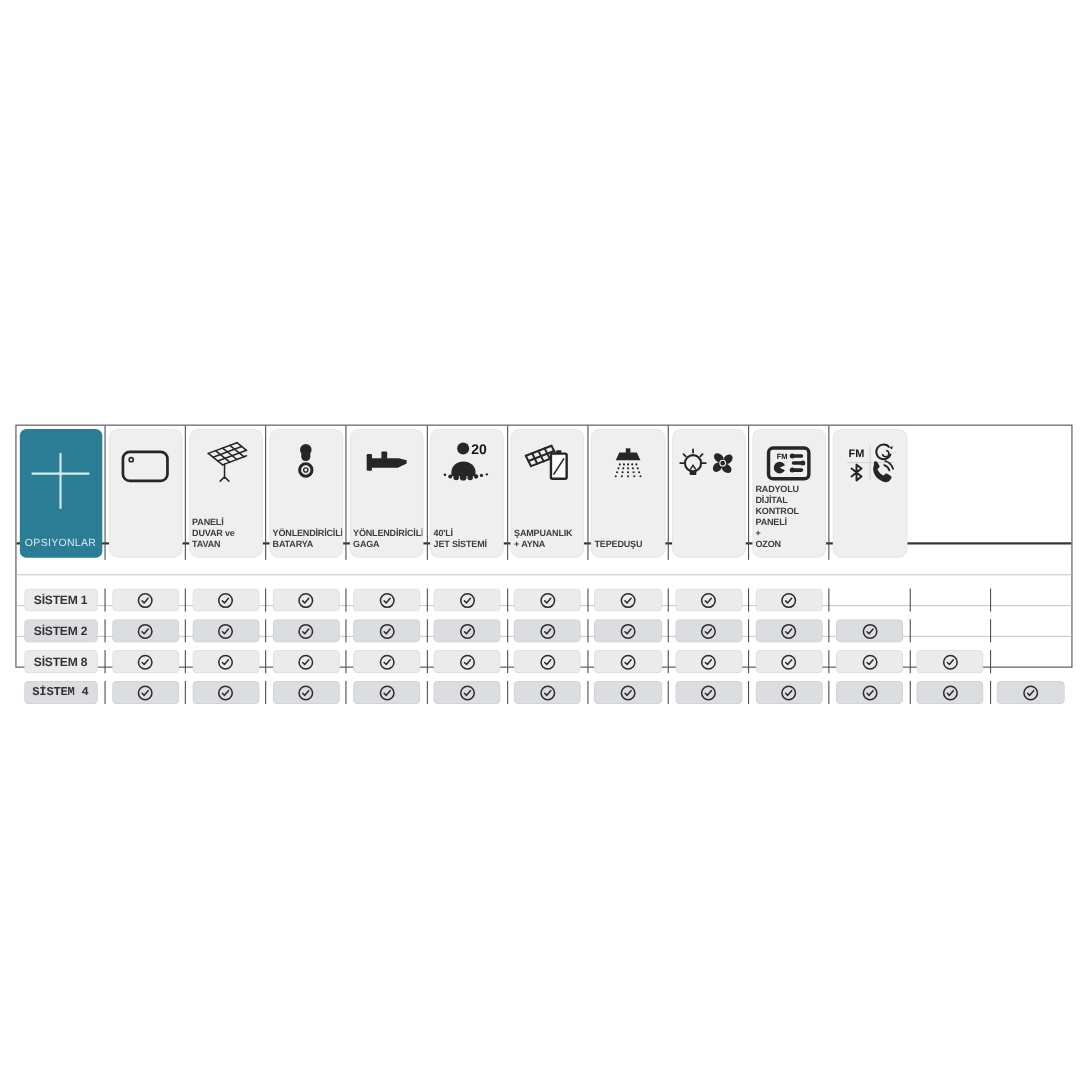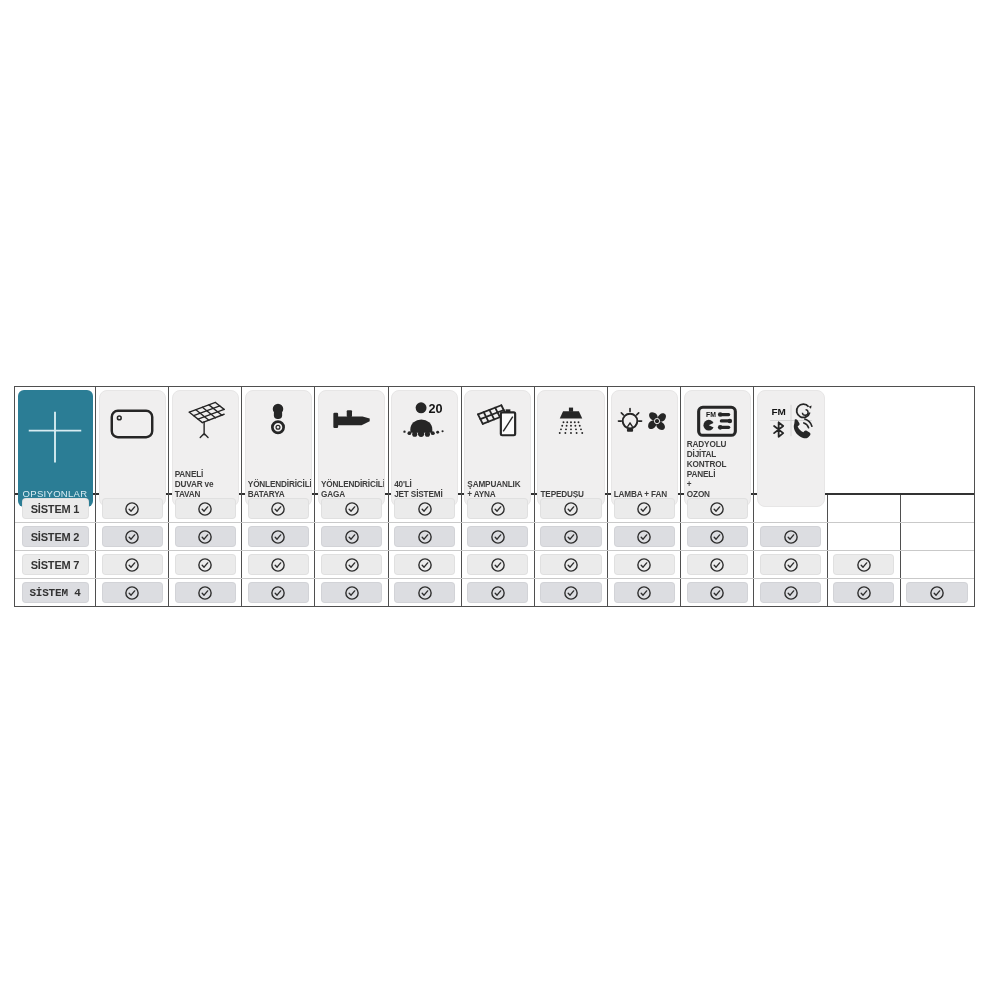--- a/index.html
+++ b/index.html
@@ -36,21 +36,21 @@
     display:flex;flex-direction:column;align-items:center;overflow:hidden;
   }
   .corner-icon{flex:1;display:flex;align-items:center;justify-content:center;width:100%;}
   .corner-label{
     font-size:9.5px;color:#d9ecf3;letter-spacing:.3px;font-weight:400;
     padding-bottom:8px;text-align:center;
   }
   
   .trow{height:27px;border-bottom:1px solid var(--grid-line-light,#c9c9c9);}
   .trow:last-child{border-bottom:none;font-family:Liberation Mono, monospace;}
-  .dcell{display:flex;align-items:center;justify-content:center;}
+  .dcell{display:flex;justify-content:center;margin-top:40px;}
   .pill{
     height:21px;border-radius:4px;display:flex;align-items:center;justify-content:center;
     border:1px solid rgba(0,0,0,0.045);box-sizing:border-box;
   }
   .check-pill{width:calc(100% - 11px);}
   .label-pill{width:calc(100% - 13px);}
   .trow.odd  .pill{background:var(--row-pill-odd,#ebebeb);}
   .trow.even .pill{background:var(--row-pill-even,#dcdde1);}
   .label-pill span{
     font-size:11px;font-weight:700;color:#333;letter-spacing:-0.2px;
@@ -210,21 +210,20 @@
               <path d="M13.5 1.5 V4.5 M4.5 6 L6.6 8 M22.5 6 L20.4 8 M1.5 14.5 H4.5 M25.5 14.5 H22.5" stroke="#262626" stroke-width="1.7" stroke-linecap="round" fill="none"></path>
               <g transform="translate(41.5 14.5)">
                 <path d="M0 -2.2 C2.5 -11 12 -9.5 8.5 -2.2 C6.5 1.8 1.5 1.5 0 -2.2 Z" fill="#262626"></path>
                 <path d="M0 -2.2 C2.5 -11 12 -9.5 8.5 -2.2 C6.5 1.8 1.5 1.5 0 -2.2 Z" transform="rotate(90)" fill="#262626"></path>
                 <path d="M0 -2.2 C2.5 -11 12 -9.5 8.5 -2.2 C6.5 1.8 1.5 1.5 0 -2.2 Z" transform="rotate(180)" fill="#262626"></path>
                 <path d="M0 -2.2 C2.5 -11 12 -9.5 8.5 -2.2 C6.5 1.8 1.5 1.5 0 -2.2 Z" transform="rotate(270)" fill="#262626"></path>
                 <circle r="2.7" fill="#262626" stroke="#f0efef" stroke-width="1"></circle>
               </g>
             </svg>
           </div>
-          <div class="hlabel">LAMBA + FAN</div>
         </div>
       </div>
       <div class="hcell">
         <div class="hpill">
           <div class="hicon">
             <svg viewBox="0 0 48 40" width="44" height="37">
               <rect x="4" y="4.5" width="40" height="30.5" rx="4.5" fill="none" stroke="#262626" stroke-width="3.4"></rect>
               <text x="17.5" y="15.5" font-size="7.5" font-weight="700" fill="#141414" text-anchor="middle" font-family="inherit">FM</text>
               <circle cx="15" cy="24" r="5.8" fill="#262626"></circle>
               <path d="M15 24 L23.5 20 L23.5 28 Z" fill="#f0efef"></path>
@@ -474,21 +473,21 @@
               </svg>
             </span>
           </div>
         </div>
         <div class="dcell"></div>
         <div class="dcell"></div>
       </div>
       <div class="gridrow trow odd">
         <div class="dcell">
           <div class="pill label-pill">
-            <span>SİSTEM 7</span>
+            <span>SİSTEM 8</span>
           </div>
         </div>
         <div class="dcell">
           <div class="pill check-pill">
             <span class="checkicon">
               <svg viewBox="0 0 24 24" width="16" height="16">
                 <circle cx="12" cy="12" r="9.2" fill="none" stroke="var(--check,#2e2e2e)" stroke-width="2.1"></circle>
                 <path d="M7.8 12.4l2.8 2.8 5.4-6.4" fill="none" stroke="var(--check,#2e2e2e)" stroke-width="2.1" stroke-linecap="round" stroke-linejoin="round"></path>
               </svg>
             </span>

